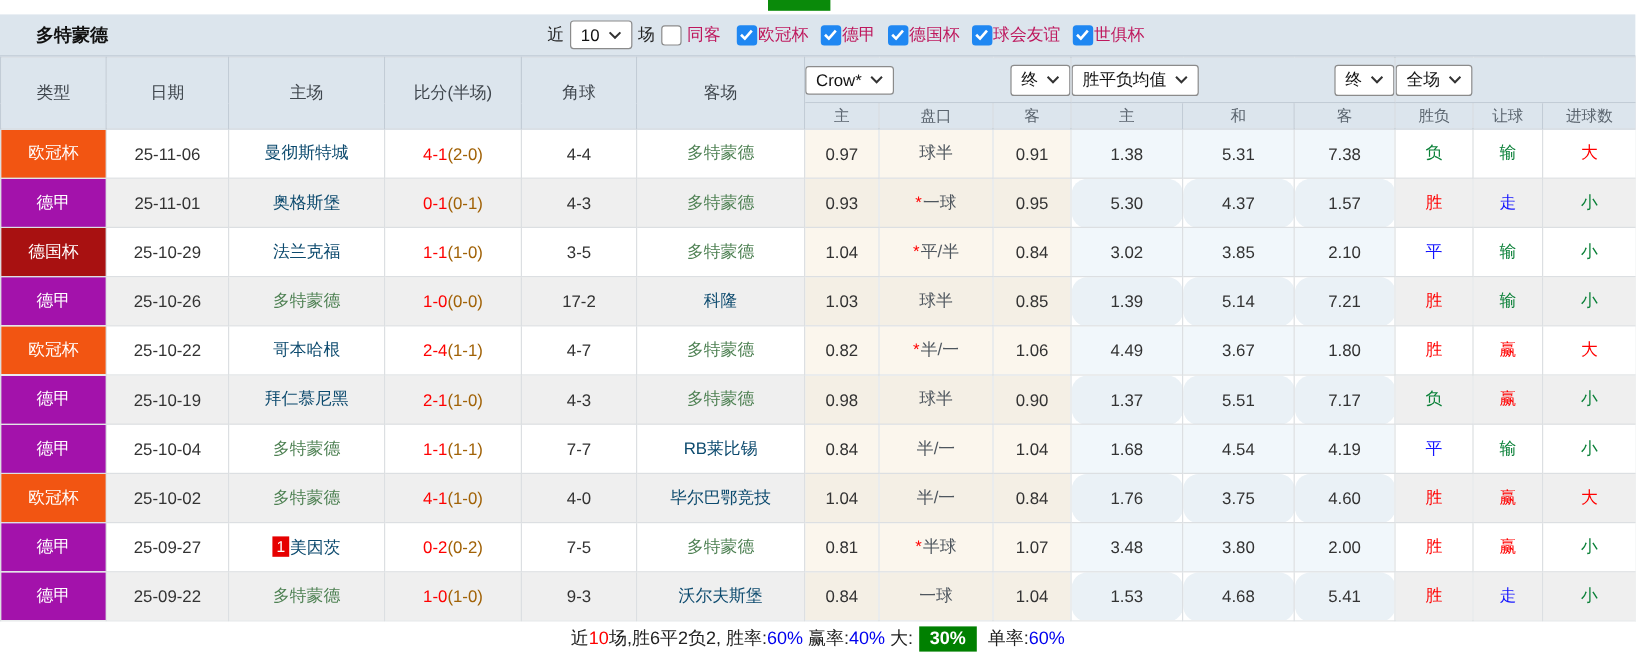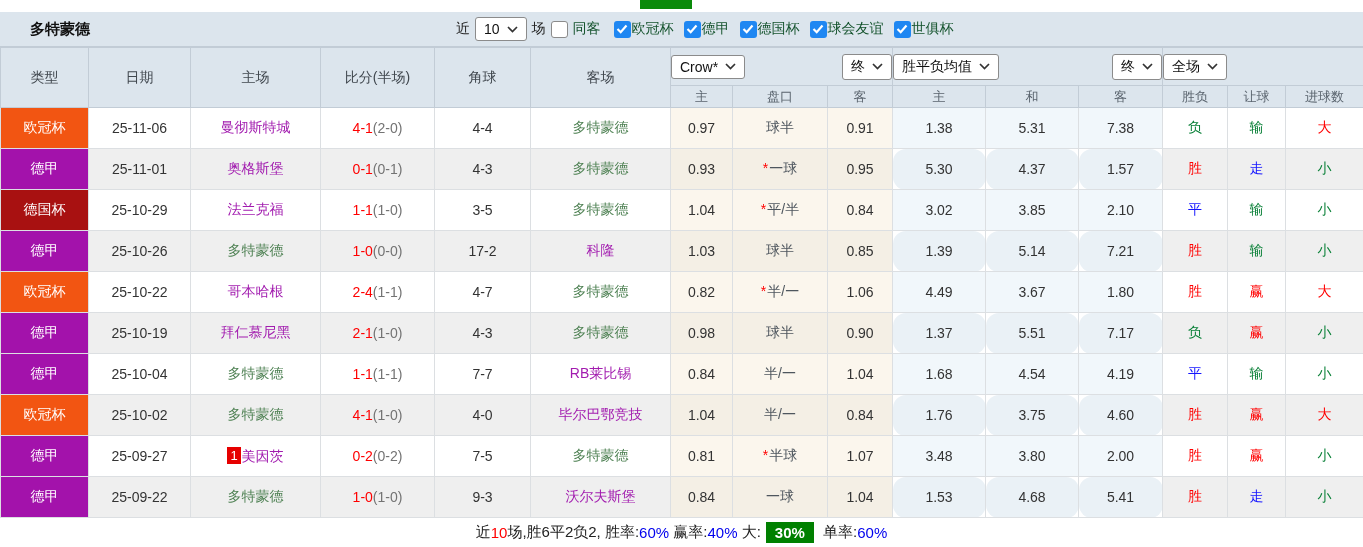--- a/index.html
+++ b/index.html
@@ -17,42 +17,42 @@
   .team-title { margin-left:30px; font-size:15px; font-weight:bold; color:#111; }
   .controls { position:absolute; left:456px; top:0; height:100%; display:flex; align-items:center; gap:5px;
     font-size:14px; color:#222; }
   .sel { display:inline-flex; align-items:center; gap:7px; background:#fff; border:1px solid #8b8b8b;
     border-radius:3px; padding:3px 8px; font-size:14px; color:#111; cursor:default; }
   .sel svg { flex:none; }
   .cb { width:17px; height:17px; border-radius:3px; display:inline-flex; align-items:center; justify-content:center; flex:none; }
   .cb.checked { background:#1f87f2; }
   .cb.unchecked { background:#fff; border:1px solid #8b8b8b; }
   .cb-group { display:inline-flex; align-items:center; gap:1px; margin-left:4px; }
-  .cb-label { font-size:14px; color:#14532d; }
+  .cb-label { font-size:14px; color:#be185d; }
 
   
   table.grid { width:1363px; table-layout:fixed; border-collapse:collapse;padding-left:25px; }
   th, td { text-align:center; vertical-align:middle; overflow:hidden; white-space:nowrap; }
   thead th { background:#dce5ed; border:1px solid #c2ccd6; color:#40474e; font-weight:normal; }
   tr.hdr-main th { height:38px; font-size:14px; }
   tr.hdr-sub th { height:22px; font-size:13px; color:#5a646e; }
   .sel-wrap { display:flex; align-items:center; justify-content:space-between; gap:14px; }
   tbody td { height:41px; border:1px solid #dcdfe2; font-size:14px; color:#333; background:#fff; }
   tr.alt td { background:#efefef; }
   td.type-cell { color:#fff; padding:0; border-color:#dcdfe2; }
   td.ah-cell { background:#fbf6ed; }
   tr.alt td.ah-cell { background:#f4efe5; }
   td.o2-cell { background:#f1f7fb; }
   tr.alt td.o2-cell { background:#eaf1f6;border-radius:13px; }
-  .team { color:#a21caf; }
+  .team { color:#0c4a6e; }
   .team.self { color:#4e8153; }
   .rank-badge { display:inline-block; background:#e60000; color:#fff; font-size:13px; line-height:17px;
     padding:0 3px; margin-right:1px; vertical-align:1px; }
   .ft { color:#ff0000; }
-  .ht { color:#737373; }
+  .ht { color:#a16207; }
   .star { color:#ff0000; margin-right:1px; }
   .line-txt { color:#4e565e; }
   .c-red { color:#ff0000; } .c-blue { color:#1515ff; } .c-green { color:#0a8038; }
 
   
   .footer { height:29px; display:flex; align-items:center; justify-content:center; background:#fff;
     font-size:15px; color:#222; }
   .footer .v-blue { color:#0000ee; }
   .footer .v-red { color:#ff0000; }
   .footer .badge { background:#008000; color:#fff; font-weight:bold; padding:2px 9px; margin:0 5px; }

